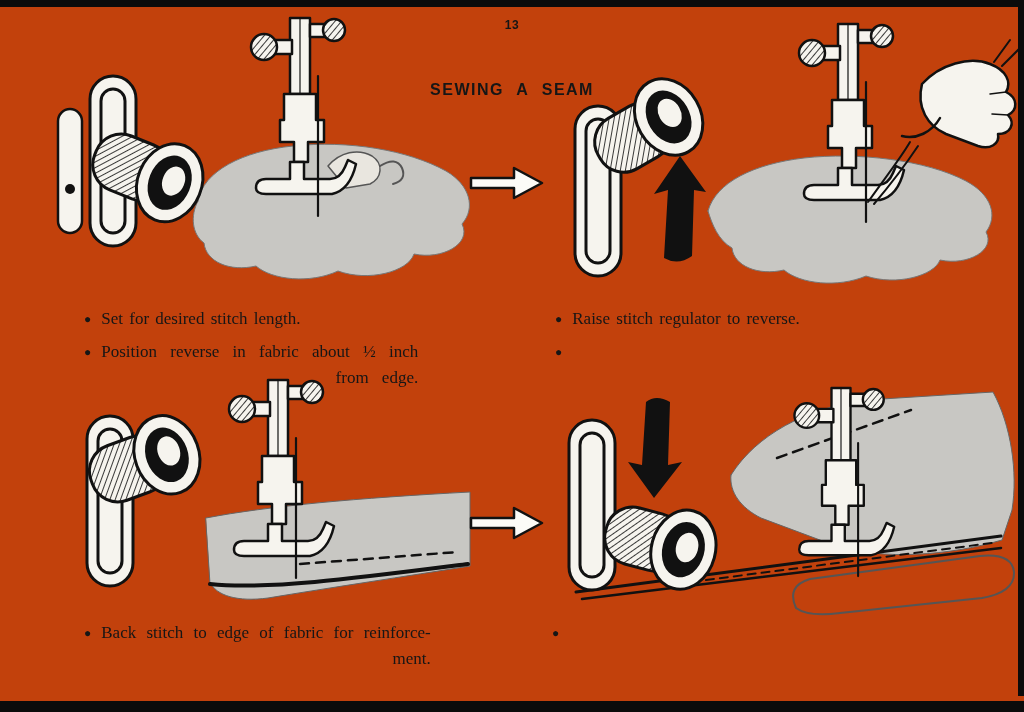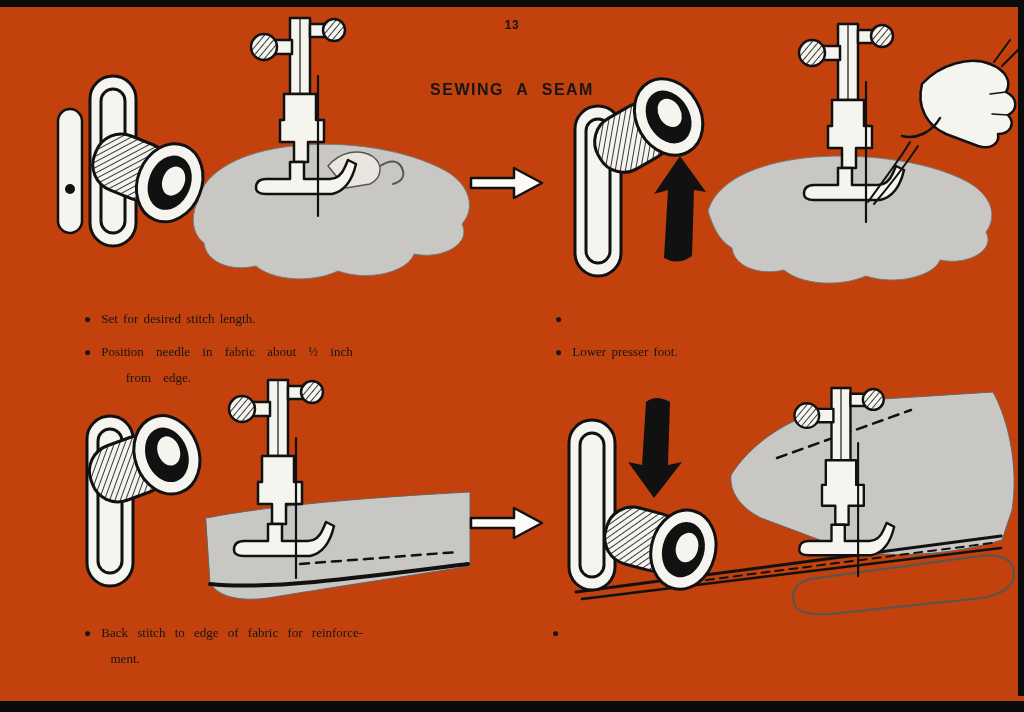--- a/index.html
+++ b/index.html
@@ -11,21 +11,21 @@
   #edge-bottom{left:0;top:701px;width:1024px;height:11px;}
   #page-number{position:absolute;left:0;right:0;top:18px;text-align:center;
         font-family:"Liberation Sans", sans-serif;font-weight:bold;font-size:12px;letter-spacing:.5px;}
   #page-title{position:absolute;left:0;right:0;top:57px;text-align:center;
         font-family:"Liberation Sans", sans-serif;font-weight:bold;font-size:16px;
         letter-spacing:1.5px;word-spacing:7px;margin-top:24px;}
   .illus{position:absolute;}
   .bullets{position:absolute;}
   .bullet-item{display:flex;align-items:flex-start;margin-bottom:7px;}
   .dot{font-size:12px;line-height:26px;margin-right:10px;flex:0 0 auto;}
-  .btext{font-size:13px;line-height:26px;white-space:pre-wrap;word-spacing:2px;}
+  .btext{font-size:17px;line-height:26px;white-space:pre-wrap;word-spacing:2px;text-align:right;}
   .wide{word-spacing:9px;}
   .semiwide{word-spacing:6px;font-family:Liberation Serif, serif;}
   svg{display:block;}
   svg *{stroke-linejoin:round;stroke-linecap:round;}
 </style>
 </head>
 <body>
 
 <div id="page">
 
@@ -106,31 +106,31 @@
     </g>
   </svg>
 
   <div class="bullets" style="left:84px;top:306px;width:450px">
     <div class="bullet-item">
       <span class="dot">●</span>
       <span class="btext">Set for desired stitch length.</span>
     </div>
     <div class="bullet-item">
       <span class="dot">●</span>
-      <span class="btext wide">Position needle in fabric about ½ inch
+      <span class="btext wide">Position reverse in fabric about ½ inch
   from edge.</span>
     </div>
   </div>
   <div class="bullets" style="left:555px;top:306px;width:450px">
     <div class="bullet-item">
       <span class="dot">●</span>
+      <span class="btext">Raise stitch regulator to reverse.</span>
     </div>
     <div class="bullet-item">
       <span class="dot">●</span>
-      <span class="btext">Lower presser foot.</span>
     </div>
   </div>
 
   <svg class="illus" style="left:28px;top:376px" width="448" height="242" viewBox="0 0 448 242">
     <g>
       <path d="M178 142 C 240 130 330 122 442 116 L442 190 C 380 200 300 212 240 222 C 210 226 188 220 182 206 Z" fill="#c8c7c3" stroke="#666" stroke-width="1"></path>
       <path d="M182 208 C 240 214 330 202 440 188" stroke="#111" stroke-width="4" fill="none"></path>
       <line x1="272" y1="188" x2="430" y2="176" stroke="#111" stroke-width="2.5" stroke-dasharray="9 7"></line>
     </g>
     <use href="#sym-loop" transform="translate(82,125)"></use>

